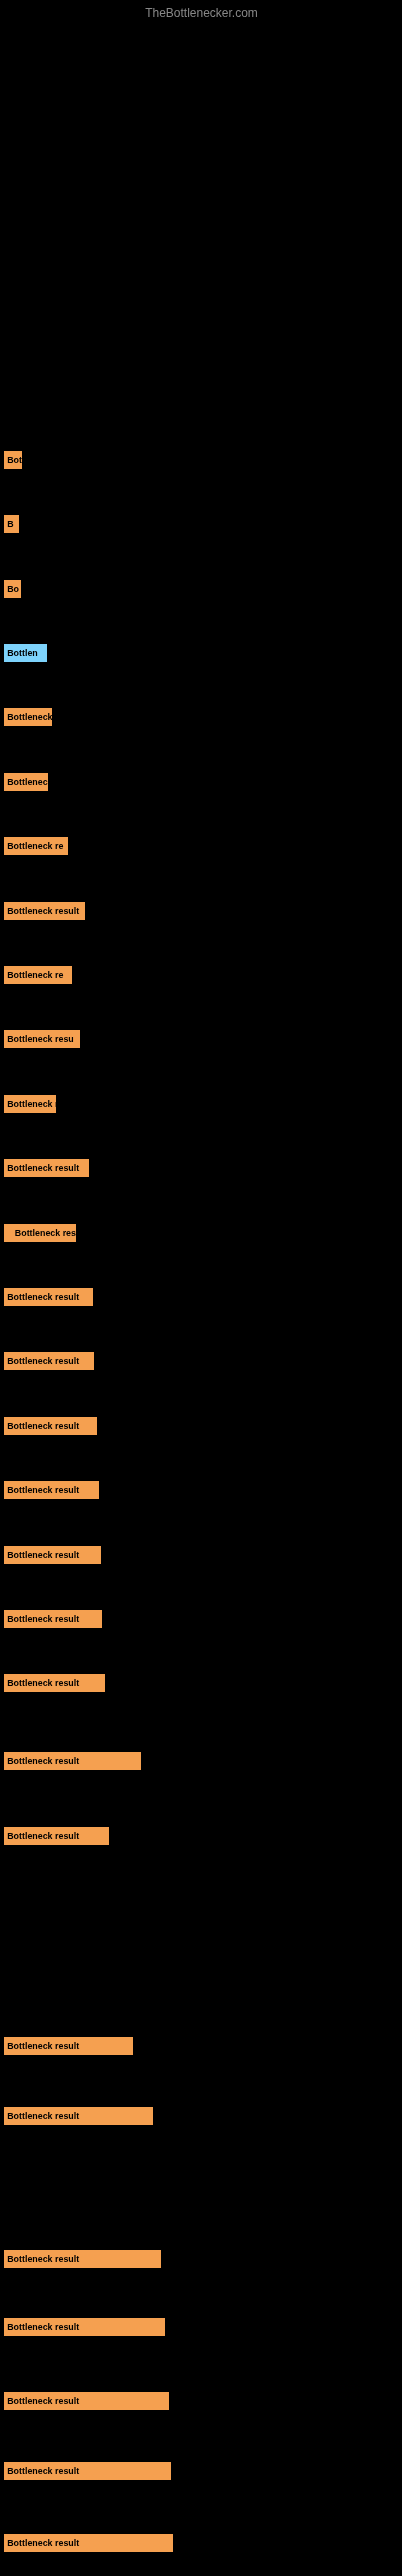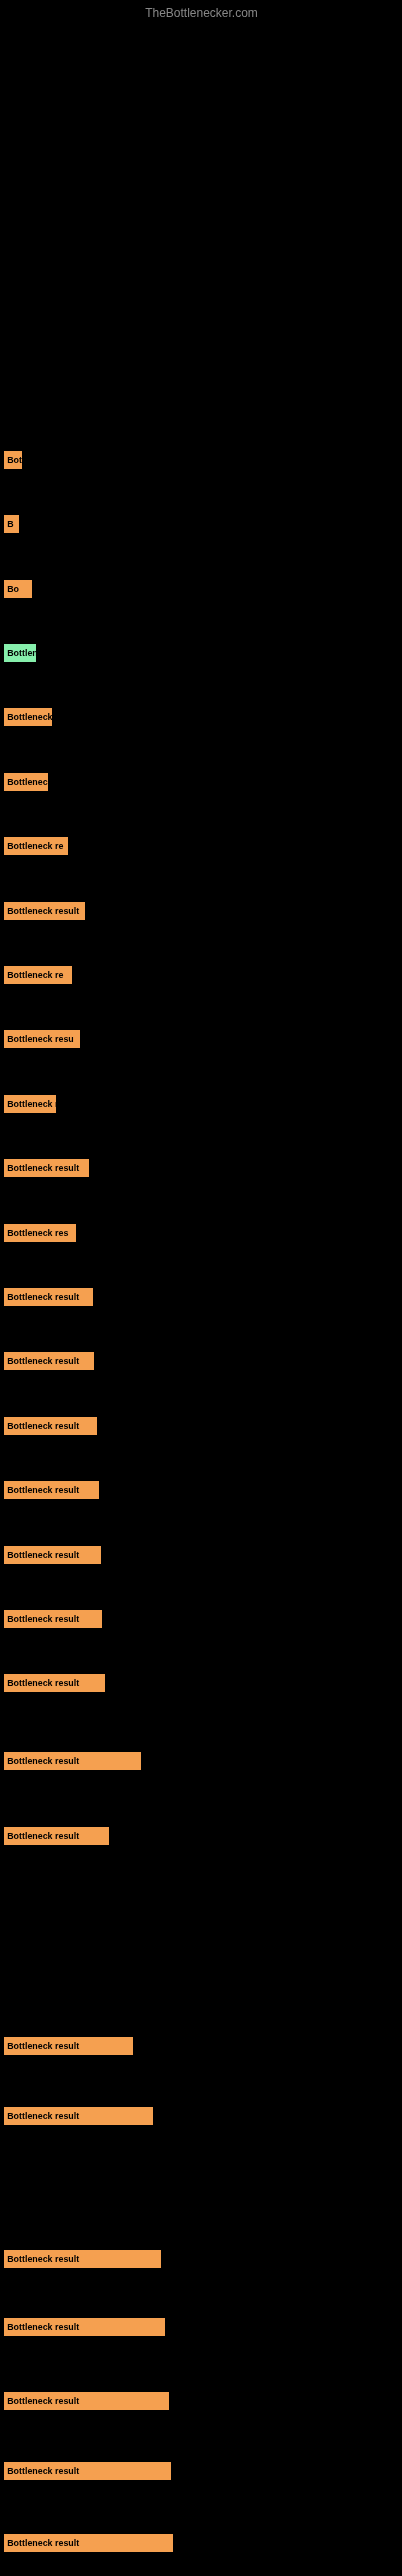--- a/index.html
+++ b/index.html
@@ -32,26 +32,26 @@
       <div style="height: 17.7px; width: 17.7px; background-color: rgb(245, 160, 80); display: flex; align-items: center; padding-left: 3.2px; font-size: 8.9px; color: rgb(0, 0, 0); font-weight: bold; white-space: nowrap; overflow: hidden;">
         <span>Bottleneck result</span>
       </div>
     </div>
     <div style="position: absolute; left: 4px; top: 515px; display: flex; align-items: center;">
       <div style="height: 17.7px; width: 14.5px; background-color: rgb(245, 160, 80); display: flex; align-items: center; padding-left: 3.2px; font-size: 8.9px; color: rgb(0, 0, 0); font-weight: bold; white-space: nowrap; overflow: hidden;">
         <span>B</span>
       </div>
     </div>
     <div style="position: absolute; left: 4px; top: 580px; display: flex; align-items: center;">
-      <div style="height: 17.7px; width: 28px; background-color: rgb(245, 160, 80); display: flex; align-items: center; padding-left: 3.2px; font-size: 8.9px; color: rgb(0, 0, 0); font-weight: bold; white-space: nowrap; overflow: hidden;">
+      <div style="height: 17.7px; width: 17px; background-color: rgb(245, 160, 80); display: flex; align-items: center; padding-left: 3.2px; font-size: 8.9px; color: rgb(0, 0, 0); font-weight: bold; white-space: nowrap; overflow: hidden;">
         <span>Bo</span>
       </div>
     </div>
     <div style="position: absolute; left: 4px; top: 644px; display: flex; align-items: center;">
-      <div style="height: 17.7px; width: 32px; background-color: #86efac; display: flex; align-items: center; padding-left: 3.2px; font-size: 8.9px; color: rgb(0, 0, 0); font-weight: bold; white-space: nowrap; overflow: hidden;">
+      <div style="height: 17.7px; width: 43px; background-color: #7dd3fc; display: flex; align-items: center; padding-left: 3.2px; font-size: 8.9px; color: rgb(0, 0, 0); font-weight: bold; white-space: nowrap; overflow: hidden;">
         <span>Bottlen</span>
       </div>
     </div>
     <div style="position: absolute; left: 4px; top: 708px; display: flex; align-items: center;">
       <div style="height: 17.7px; width: 48px; background-color: rgb(245, 160, 80); display: flex; align-items: center; padding-left: 3.2px; font-size: 8.9px; color: rgb(0, 0, 0); font-weight: bold; white-space: nowrap; overflow: hidden;">
         <span>Bottleneck r</span>
       </div>
     </div>
     <div style="position: absolute; left: 4px; top: 773px; display: flex; align-items: center;">
       <div style="height: 17.7px; width: 44px; background-color: rgb(245, 160, 80); display: flex; align-items: center; padding-left: 3.2px; font-size: 8.9px; color: rgb(0, 0, 0); font-weight: bold; white-space: nowrap; overflow: hidden;">
@@ -82,21 +82,21 @@
       <div style="height: 17.7px; width: 52px; background-color: rgb(245, 160, 80); display: flex; align-items: center; padding-left: 3.2px; font-size: 8.9px; color: rgb(0, 0, 0); font-weight: bold; white-space: nowrap; overflow: hidden;">
         <span>Bottleneck r</span>
       </div>
     </div>
     <div style="position: absolute; left: 4px; top: 1159px; display: flex; align-items: center;">
       <div style="height: 17.7px; width: 85px; background-color: rgb(245, 160, 80); display: flex; align-items: center; padding-left: 3.2px; font-size: 8.9px; color: rgb(0, 0, 0); font-weight: bold; white-space: nowrap; overflow: hidden;">
         <span>Bottleneck result</span>
       </div>
     </div>
     <div style="position: absolute; left: 4px; top: 1224px; display: flex; align-items: center;">
-      <div style="height: 17.7px; width: 72px; background-color: rgb(245, 160, 80); display: flex; align-items: center; padding-left: 3.2px; font-size: 8.9px; color: rgb(0, 0, 0); font-weight: bold; white-space: nowrap; overflow: hidden;">
+      <div style="height: 17.7px; width: 72px; background-color: rgb(245, 160, 80); display: flex; align-items: center; padding-left: 3.2px; font-size: 8.9px; color: rgb(0, 0, 0); font-weight: bold; white-space: nowrap; overflow: hidden; justify-content: flex-end;">
         <span>Bottleneck res</span>
       </div>
     </div>
     <div style="position: absolute; left: 4px; top: 1288px; display: flex; align-items: center;">
       <div style="height: 17.7px; width: 89px; background-color: rgb(245, 160, 80); display: flex; align-items: center; padding-left: 3.2px; font-size: 8.9px; color: rgb(0, 0, 0); font-weight: bold; white-space: nowrap; overflow: hidden;">
         <span>Bottleneck result</span>
       </div>
     </div>
     <div style="position: absolute; left: 4px; top: 1352px; display: flex; align-items: center;">
       <div style="height: 17.7px; width: 90px; background-color: rgb(245, 160, 80); display: flex; align-items: center; padding-left: 3.2px; font-size: 8.9px; color: rgb(0, 0, 0); font-weight: bold; white-space: nowrap; overflow: hidden;">

